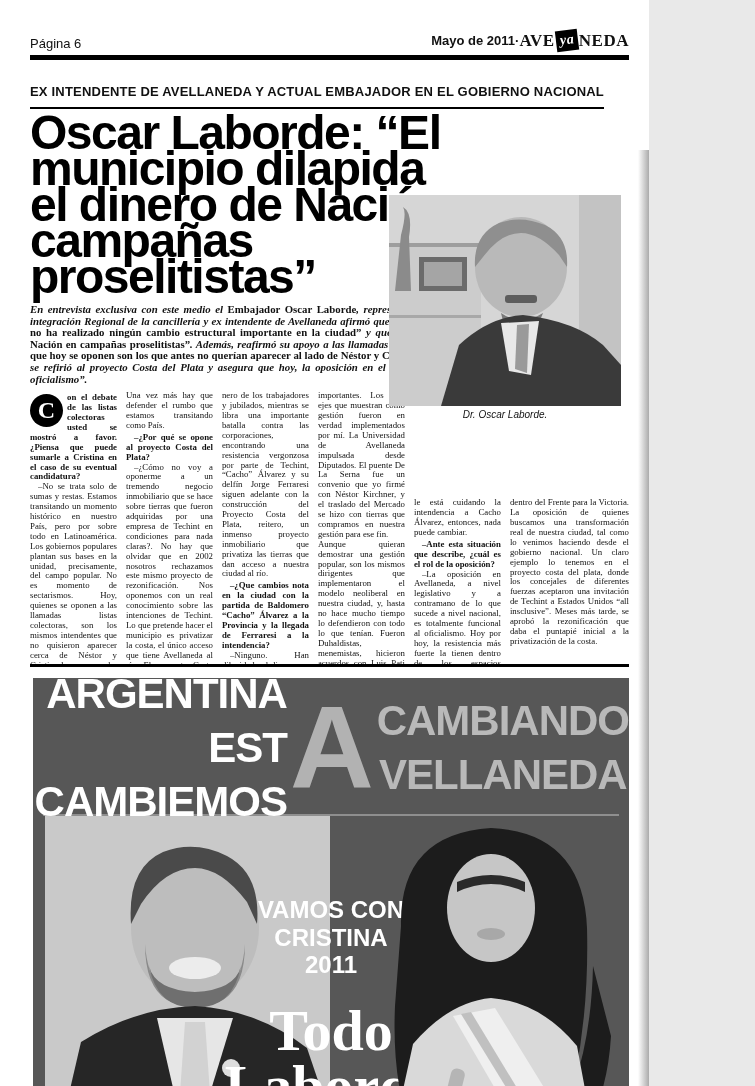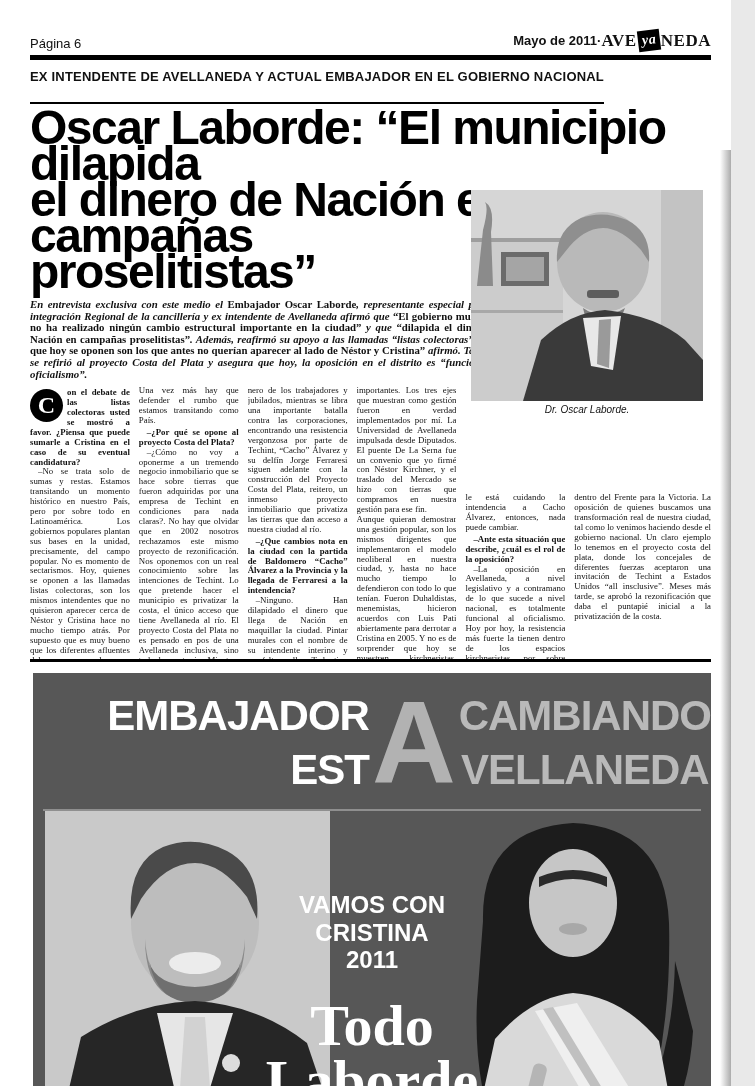--- a/index.html
+++ b/index.html
@@ -1,31 +1,31 @@
 <!DOCTYPE html>
 <html><head>
 <meta charset="utf-8">
 <style>
   html,body{margin:0;padding:0;background:#e9e9e9;}
-  .page{width:731px;height:1086px;background:#ffffff;position:relative;overflow:hidden;
+  .page{width:649px;height:1086px;background:#ffffff;position:relative;overflow:hidden;
         font-family:"Liberation Serif",serif;color:#111;}
   .scan-edge{position:absolute;right:0;top:150px;bottom:0;width:11px;
              background:linear-gradient(to right,rgba(255,255,255,0),#ababab);}
   
   header{padding:30px 20px 0 30px;}
   .folio-row{display:flex;justify-content:space-between;align-items:flex-end;}
   .folio{font:13px "Liberation Sans",sans-serif;}
   .masthead{font:600 13px "Liberation Sans",sans-serif;display:flex;align-items:center;gap:0;}
   .logo{font:bold 17px "Liberation Serif",serif;letter-spacing:.5px;display:inline-flex;align-items:center;}
   .yabox{display:inline-block;background:#000;color:#fff;font-style:italic;
          font-family:"Liberation Serif",serif;font-size:14px;padding:2px 4px 3px;
          transform:rotate(-7deg);margin:0 1px;}
   .top-rule{height:5px;background:#000;margin-top:4px;}
-  .kicker{display:inline-block;margin-top:9px;font:bold 13px "Liberation Sans",sans-serif;
-          letter-spacing:.2px;border-bottom:2px solid #000;padding-bottom:18px;}
+  .kicker{display:inline-block;margin-top:24px;font:bold 13px "Liberation Sans",sans-serif;
+          letter-spacing:.2px;border-bottom:2px solid #000;padding-bottom:8px;}
   
   .article{position:relative;padding:0 20px 0 30px;}
   h1{margin:6px 0 0;font-family:"Liberation Sans",sans-serif;font-weight:bold;
      font-size:48px;line-height:36px;letter-spacing:-1.5px;white-space:pre-line;color:#000;}
   .photo-fig{position:absolute;top:80px;right:28px;width:232px;margin:0;}
   .photo-fig svg{display:block;width:232px;height:211px;}
   .photo-fig figcaption{text-align:center;font:italic 10px "Liberation Sans",sans-serif;margin-top:3px;}
   .intro{width:472px;margin:9px 0 0;font-size:10.8px;line-height:11.6px;text-align:justify;}
   .intro .i{font-style:italic;font-weight:bold;}
   .intro .b{font-weight:bold;}
@@ -139,21 +139,22 @@
           <p>dentro del Frente para la Victoria. La oposición de quienes buscamos una transformación real de nuestra ciudad, tal como lo venimos haciendo desde el gobierno nacional. Un claro ejemplo lo tenemos en el proyecto costa del plata, donde los concejales de diferentes fuerzas aceptaron una invitación de Techint a Estados Unidos “all insclusive”. Meses más tarde, se aprobó la rezonificación que daba el puntapié inicial a la privatización de la costa.</p>
         </div>
     </div>
 
     <div class="end-rule"></div>
   </div>
 
   <div class="ad">
     <div class="ad-head">
       <div class="side l">
-        <span class="ad-line w">EMBAJADOR EST</span>
+        <span class="ad-line w">ARGENTINA EST</span>
+        <span class="ad-line w">CAMBIEMOS</span>
       </div>
       <div class="ad-big-a">A</div>
       <div class="side r">
         <span class="ad-line g">CAMBIANDO</span>
         <span class="ad-line g">VELLANEDA</span>
       </div>
     </div>
     <div class="ad-divider"></div>
     <div class="ad-body">
       <svg class="ad-photo-left" viewBox="0 0 285 338" aria-hidden="true">

